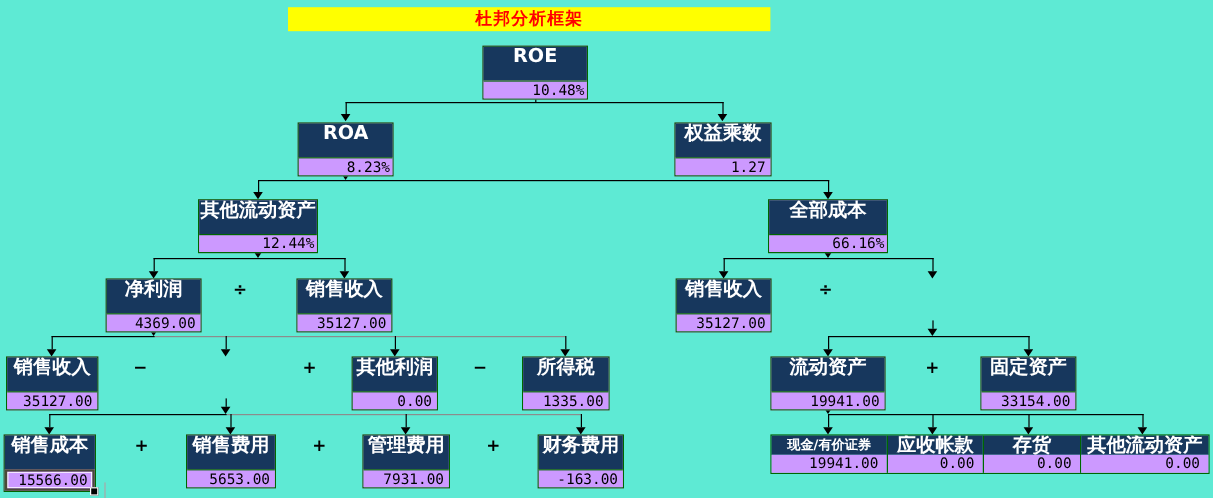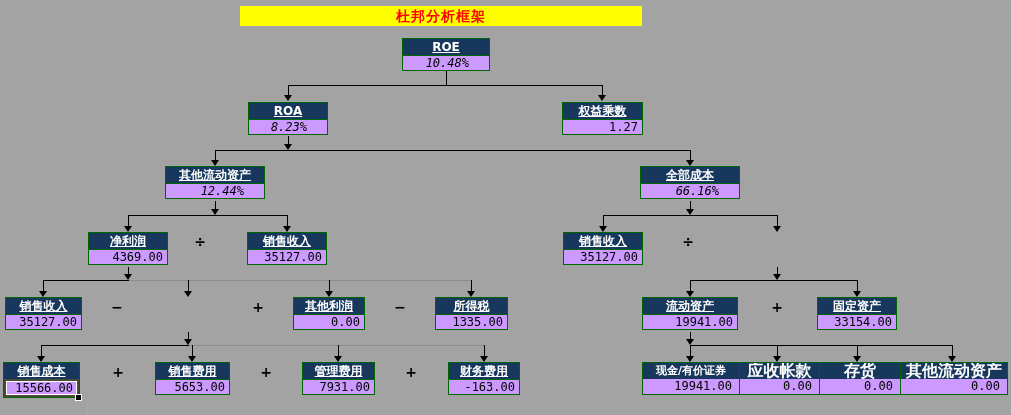--- a/index.html
+++ b/index.html
@@ -1,39 +1,39 @@
 <!DOCTYPE html>
 <html><head>
 <meta charset="utf-8">
 <style>
   html,body{margin:0;padding:0;background:#ffffff;}
   #canvas{
-    position:relative;width:1011px;height:415px;background:#a3a3a3;overflow:hidden;
+    position:relative;width:1011px;height:415px;background:#5eead4;overflow:hidden;
     font-family:"DejaVu Sans",sans-serif;
   }
   
   .title{
     position:absolute;left:240px;top:6px;width:402px;height:20px;
     background:#ffff00;color:#ff0000;font-size:14px;font-weight:bold;
     text-align:center;line-height:20px;letter-spacing:1px;
   }
   
   .node{
     position:absolute;box-sizing:border-box;border:1px solid #006600;background:#cc99ff;
   }
   .node .hd{
-    height:16px;line-height:16px;background:#17375d;color:#ffffff;
-    font-size:12px;font-weight:bold;text-align:center;white-space:nowrap;overflow:hidden;text-decoration:underline;
+    height:28px;line-height:16px;background:#17375d;color:#ffffff;
+    font-size:16px;font-weight:bold;text-align:center;white-space:nowrap;overflow:hidden;
   }
   .node .val{
     height:15px;line-height:15px;border-top:1px solid #006600;background:#cc99ff;
     color:#000000;font-family:"DejaVu Sans Mono",monospace;font-size:12px;
     text-align:right;padding-right:4px;white-space:nowrap;box-sizing:border-box;
   }
-  .node .val.tight{padding-right:20px;font-style:italic;}
+  .node .val.tight{padding-right:2px;}
   
   .node.selected .val{
     border:2px solid #4a4a38;border-top:2px solid #4a4a38;height:18px;line-height:14px;
     box-shadow:inset 0 0 0 1px #ffffff;
   }
   .fill-handle{
     position:absolute;right:-3px;bottom:-4px;width:5px;height:5px;
     background:#000000;border:1px solid #ffffff;
   }
   

